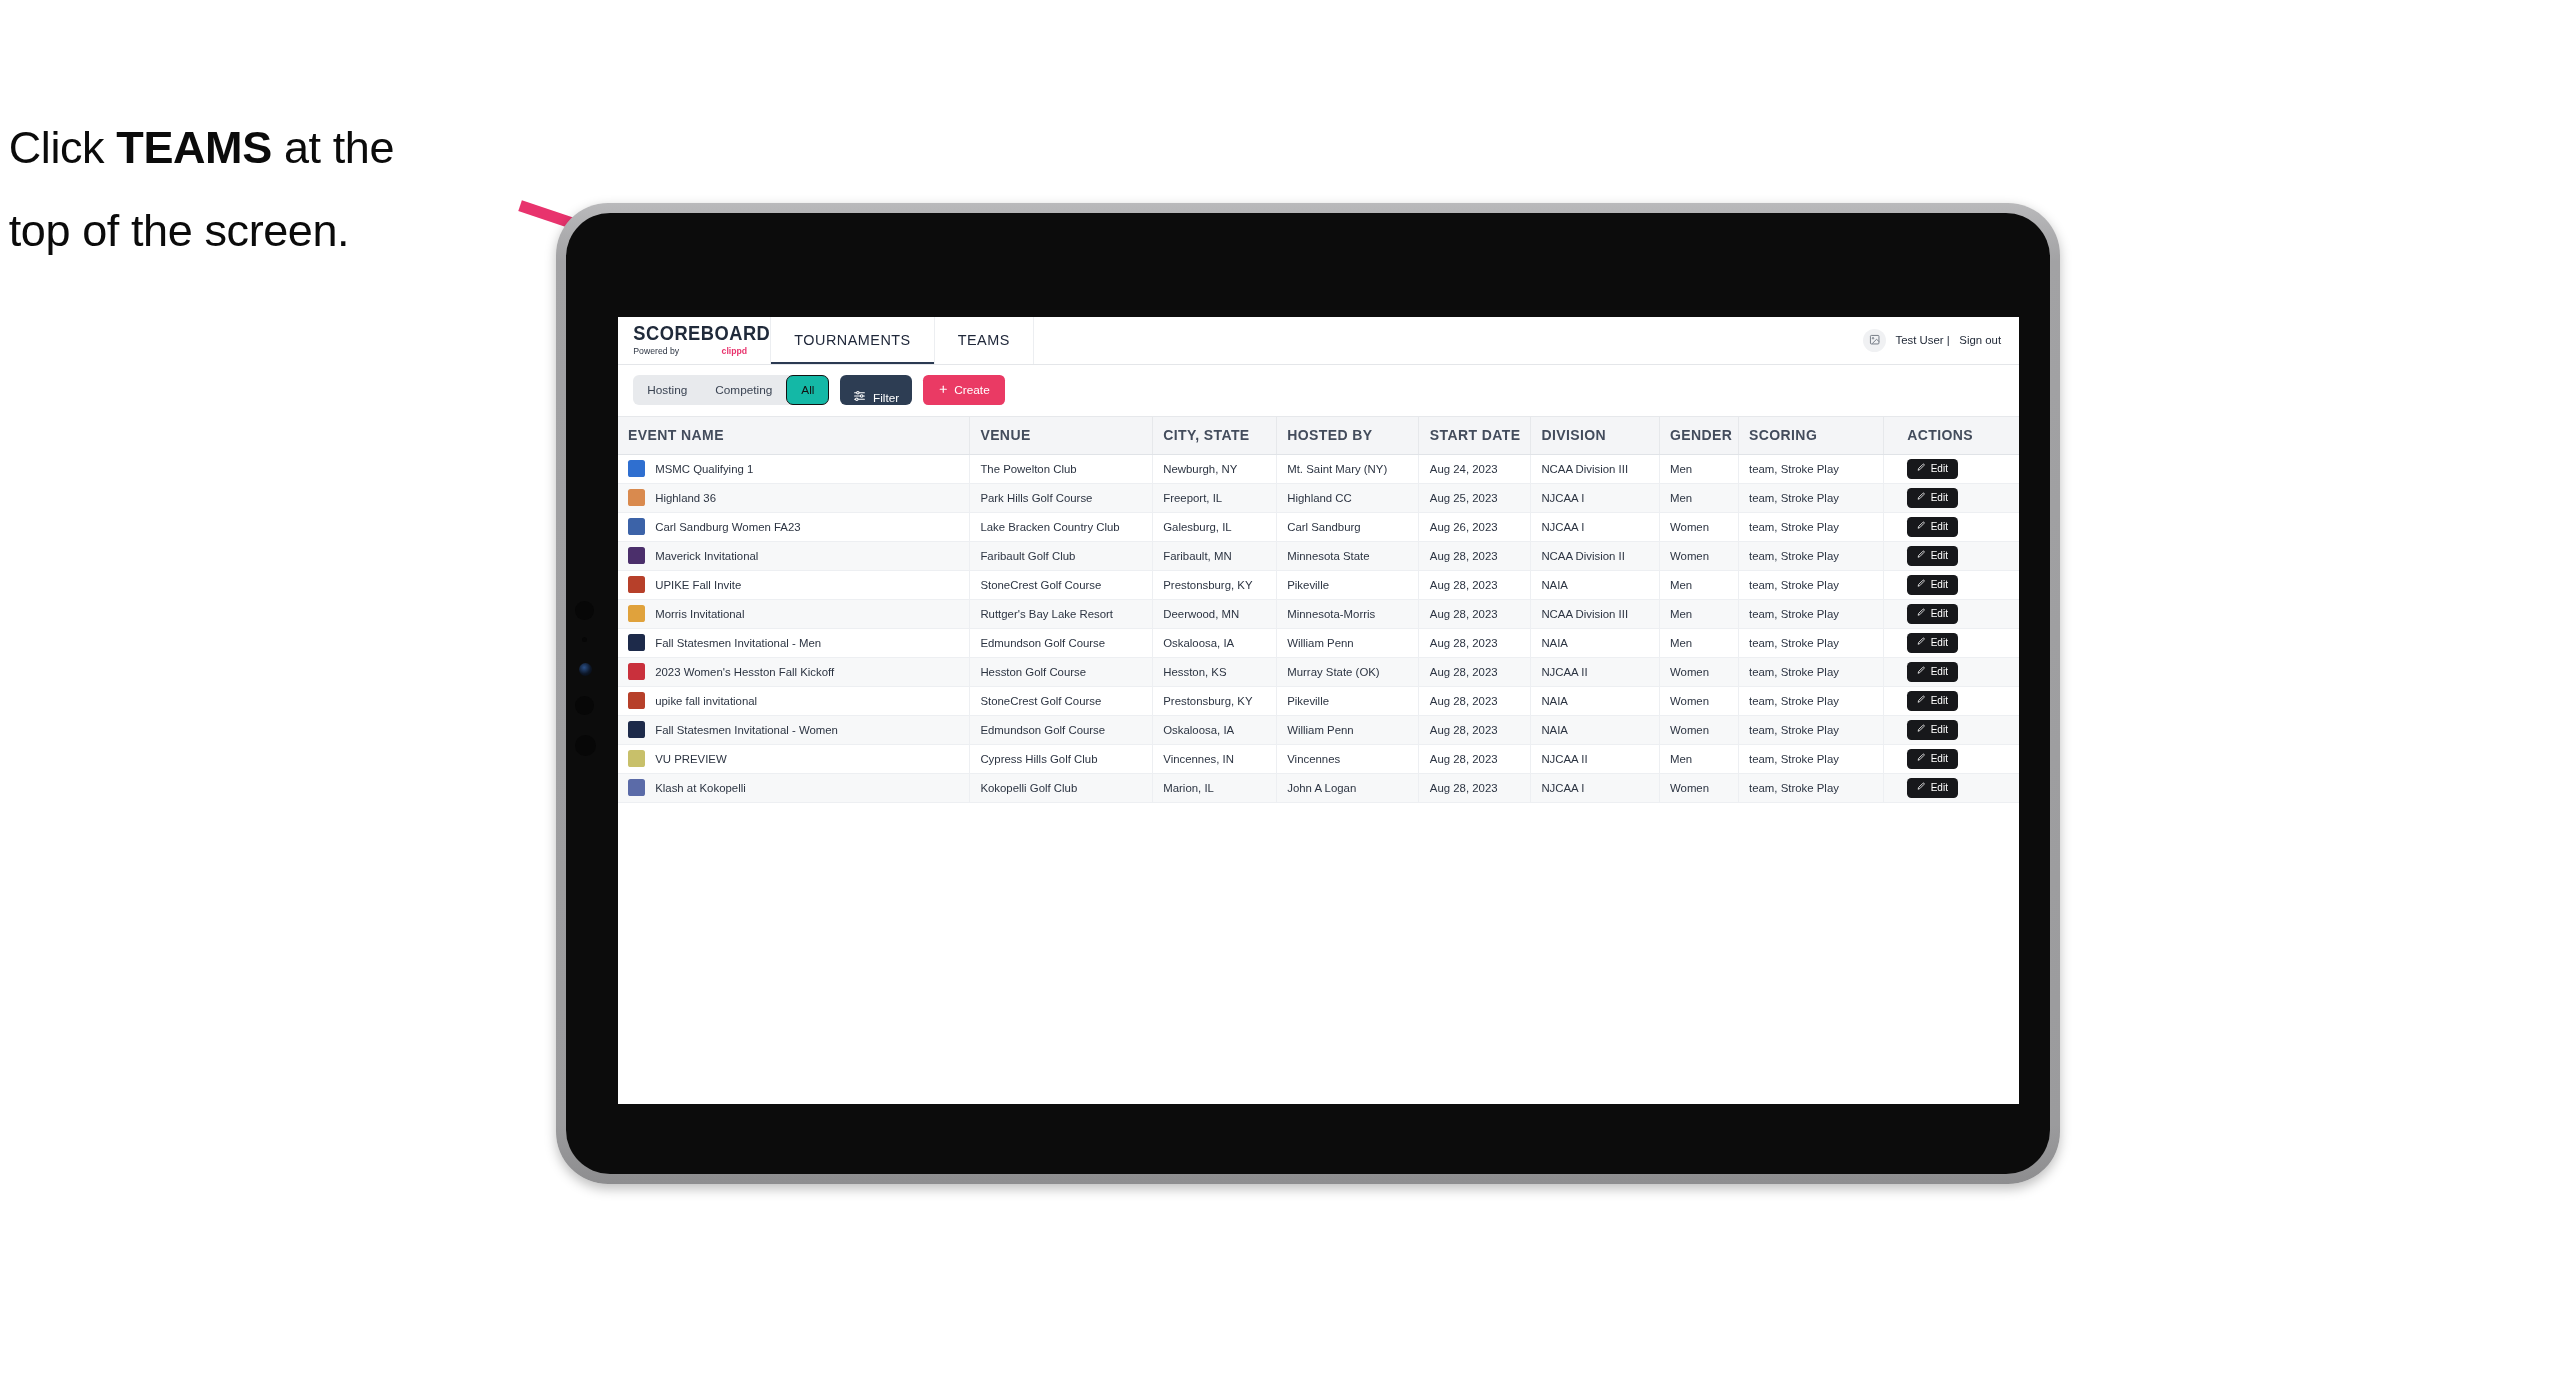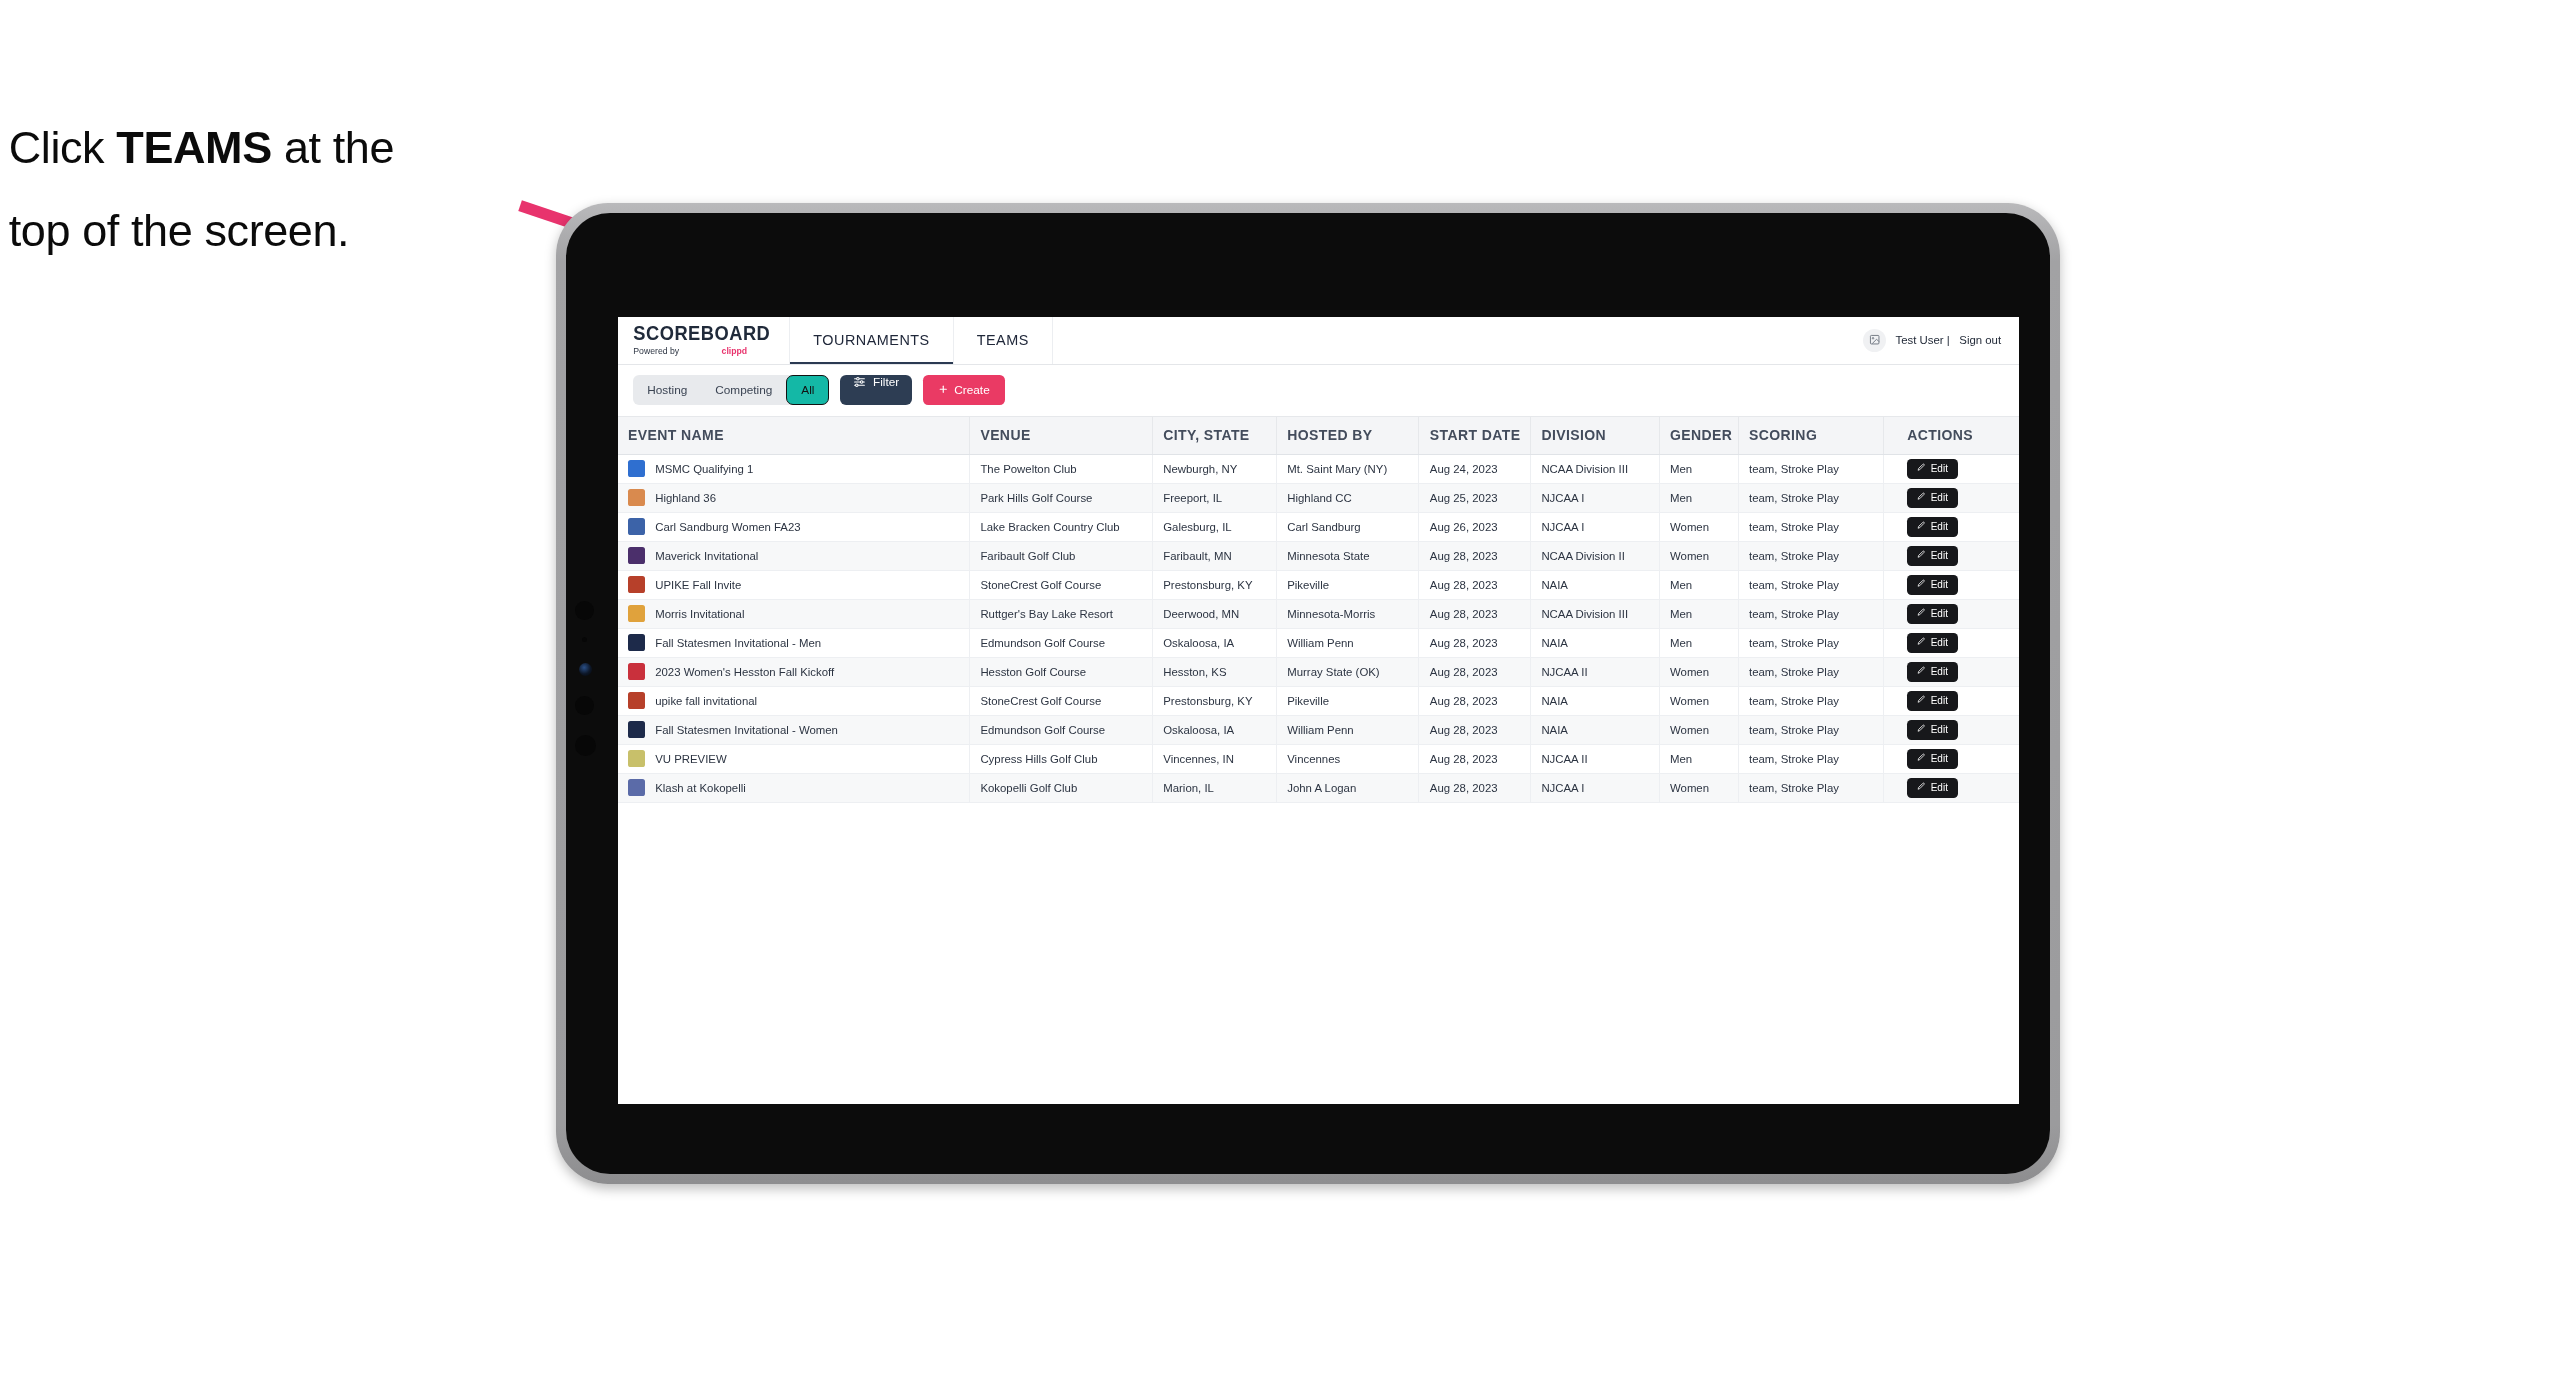--- a/index.html
+++ b/index.html
@@ -53,21 +53,21 @@
   }
 
   
   #appbar {
     position: relative; height: 48px; background: #ffffff;
     display: flex; align-items: stretch;
     border-bottom: 0.9px solid #e4e6e9;
   }
   #brand {
     display:flex; flex-direction:column; justify-content:center;
-    padding-left: 15.7px; padding-right: 19px; min-width: 135px;
+    padding-left: 15.7px; min-width: 135px;
     border-right: 0.9px solid #eceef1;
   }
   #brand .bm {
     font-size: 18.3px; font-weight: 800; letter-spacing: 0.5px;
     color: #202a3a; font-family: "Liberation Sans", sans-serif;
     line-height: 1;
     transform: scaleY(1.08); transform-origin: left center;
   }
   #brand .bs { font-size: 8.7px; color:#2c3442; margin-top: 3.5px; line-height:1; }
   #brand .bs b { color:#e8336d; font-weight:700;margin-left:40px; }
@@ -101,21 +101,21 @@
     display:flex; align-items:center; background:#e8eaed; border-radius:6.1px;
     height: 30px; padding: 0;
   }
   .seg { padding: 0 14px; height:20px; display:flex; align-items:center;
          font-size:11.8px; color:#3b4453; cursor:pointer; }
   .seg.on {
     background:#14b8a6; border:1.7px solid #121212; border-radius:7px;
     color:#121212; height:30px; margin:0; font-weight:400;
   }
   #filterbtn {
-    display:flex; align-items:flex-start; gap:7px;
+    display:flex; align-items:flex-end; gap:7px;
     background:#2d3d53; color:#fff; border-radius:6.1px;
     height:30px; padding: 0 13px; font-size:11.8px; cursor:pointer;
   }
   #searchwrap { flex:1; display:flex; justify-content:center; }
   #searchbox {
     width: 738px; height: 30px; border:0.9px solid #dcdfe4; border-radius:4.4px;
     background:#fff; padding: 0 11.4px; font-size:11.8px; color:#2b3342;
     font-family:"Liberation Sans", sans-serif;
   }
   #searchbox::placeholder { color:#adb2ba; }

